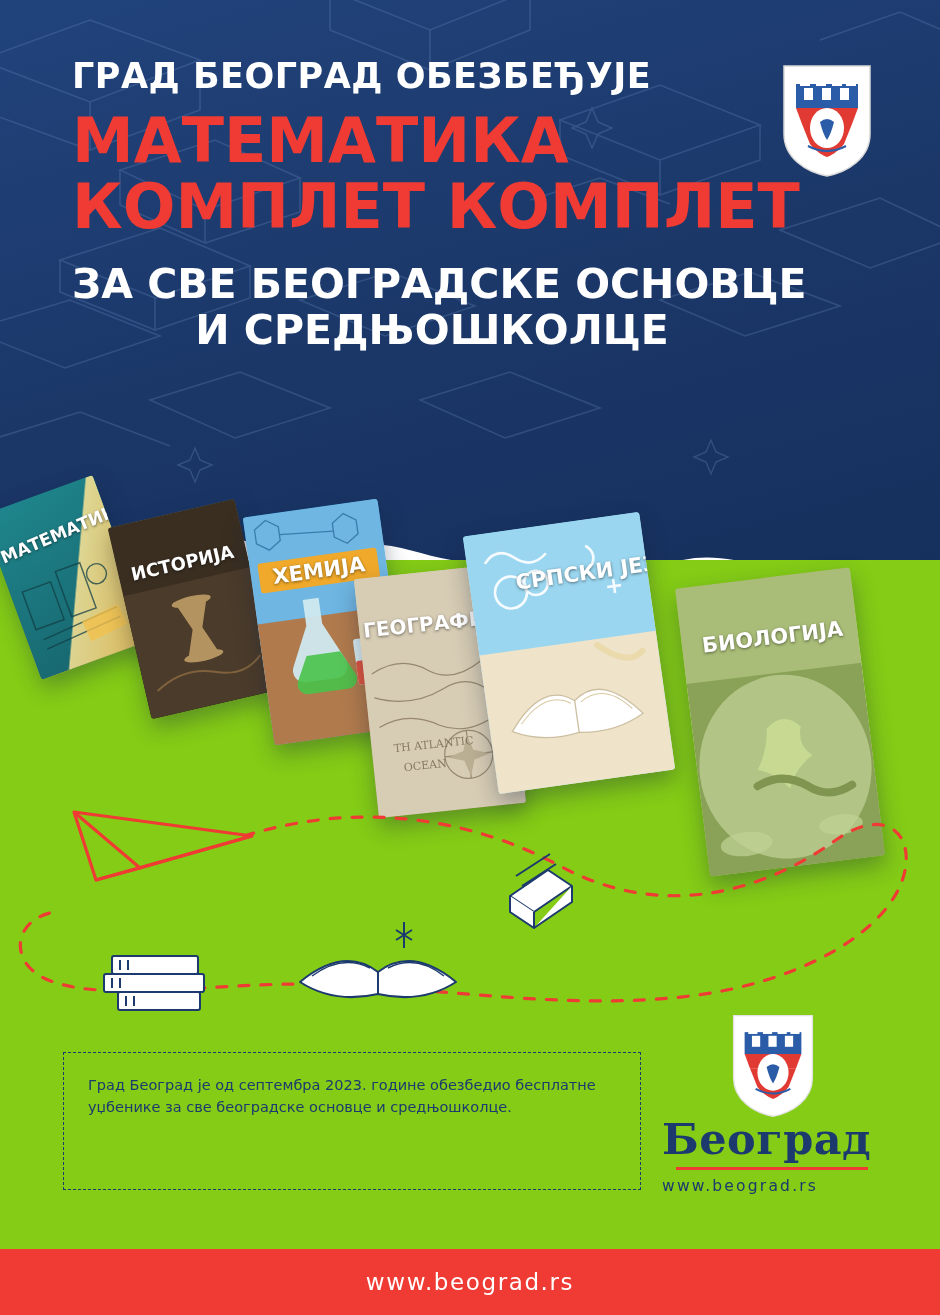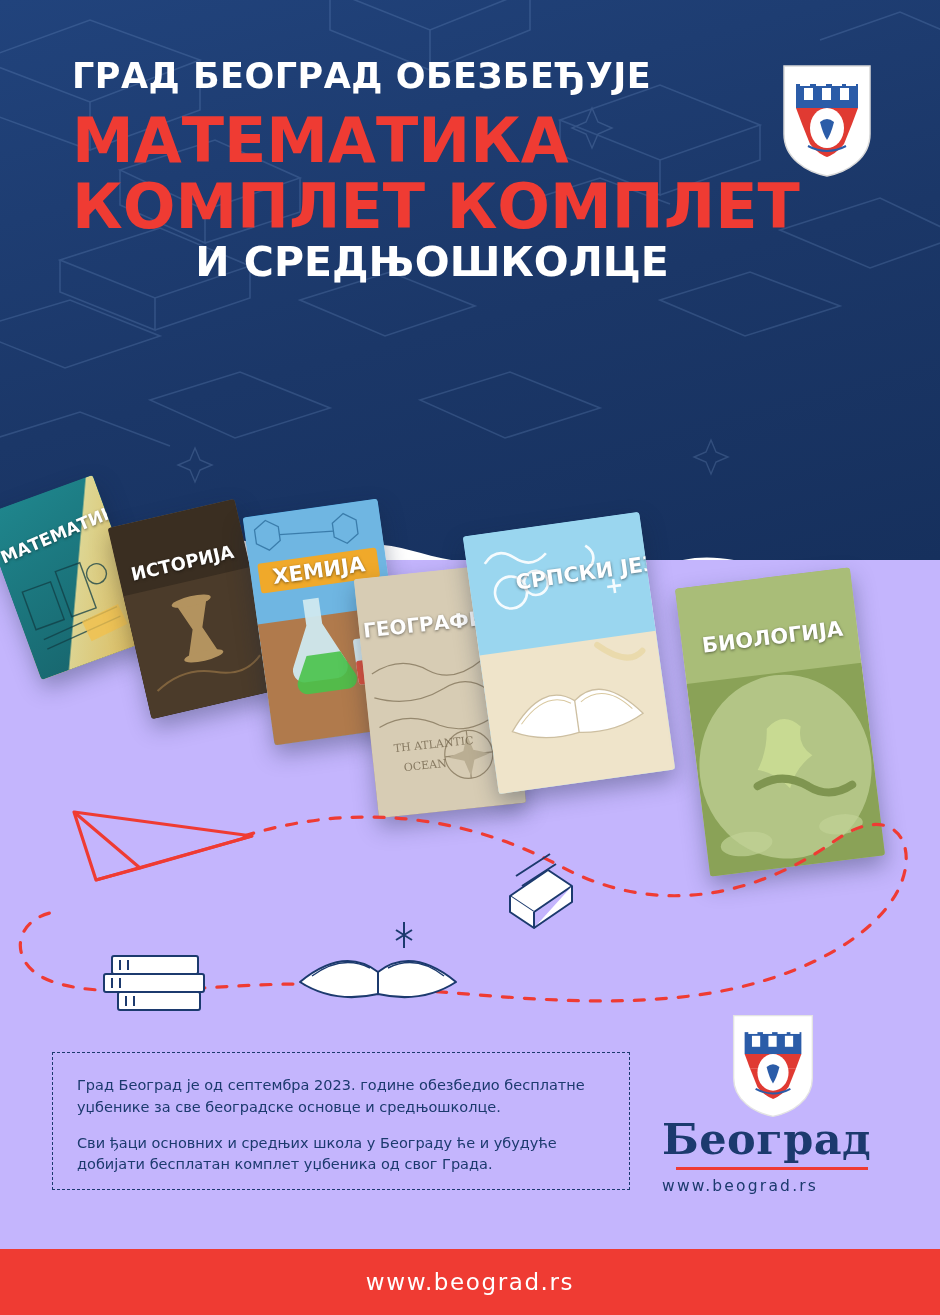--- a/index.html
+++ b/index.html
@@ -10,21 +10,21 @@
   body {
     width: 940px;
     height: 1315px;
     font-family: "DejaVu Sans", sans-serif;
     overflow: hidden;
   }
   .poster {
     position: relative;
     width: 940px;
     height: 1315px;
-    background: #c4b5fd;
+    background: #84cc16;
     overflow: hidden;
   }
 
   
   .hero {
     position: absolute;
     left: 0; top: 0;
     width: 940px;
     height: 560px;
     background: #1c3a6e;
@@ -166,21 +166,21 @@
     position: absolute;
     left: 0;
     top: 770px;
     width: 940px;
     height: 300px;
   }
 
   
   .info-box {
     position: absolute;
-    left: 52px;
+    left: 63px;
     top: 1052px;
     width: 578px;
     height: 138px;
     border: 1.6px dashed #1c3a6e;
     box-sizing: border-box;
     padding: 22px 24px 0 24px;
   }
   .info-p {
     color: #1c3a6e;
     font-size: 14.5px;
@@ -278,20 +278,21 @@
           <path d="M706 452 l5 -12 l5 12 l12 5 l-12 5 l-5 12 l-5 -12 l-12 -5 z"></path>
           <path d="M190 460 l5 -12 l5 12 l12 5 l-12 5 l-5 12 l-5 -12 l-12 -5 z"></path>
         </g>
       </svg>
     </div>
 
     <div class="hero-text">
       <div class="line-kicker">ГРАД БЕОГРАД ОБЕЗБЕЂУЈЕ</div>
       <div class="line-red">МАТЕМАТИКА</div>
       <div class="line-red second">КОМПЛЕТ КОМПЛЕТ</div>
+      <div class="line-sub">ЗА СВЕ БЕОГРАДСКЕ ОСНОВЦЕ</div>
       <div class="line-sub second">И СРЕДЊОШКОЛЦЕ</div>
     </div>
 
     <div class="crest-top">
       <svg width="98" height="118" viewBox="0 0 98 118" xmlns="http://www.w3.org/2000/svg">
         <path d="M6 4 H92 V72 C92 96 70 110 49 114 C28 110 6 96 6 72 Z" fill="#ffffff" stroke="#d9d9d9" stroke-width="1.5"></path>
         <path d="M12 10 H86 V70 C86 91 67 104 49 108 C31 104 12 91 12 70 Z" fill="#ffffff"></path>
         <rect x="18" y="22" width="62" height="24" fill="#2b5ca8"></rect>
         <g fill="#ffffff">
           <rect x="22" y="14" width="10" height="10"></rect>
@@ -469,21 +470,20 @@
         <path d="M300 212 q44 -36 78 -10 q34 -26 78 10 q-34 22 -78 12 q-44 10 -78 -12 z"></path>
         <path d="M378 202 l0 22"></path>
         <path d="M312 206 q30 -22 58 -8 M388 198 q28 -14 56 8" stroke-width="1.5"></path>
         <path d="M404 152 l0 26 M396 160 l16 10 M412 160 l-16 10" stroke-width="2"></path>
       </g>
     </svg>
   </div>
 
   <div class="info-box">
     <p class="info-p">Град Београд је од септембра 2023. године обезбедио бесплатне уџбенике за све београдске основце и средњошколце.</p>
-    <p class="info-p">Сви ђаци основних и средњих школа у Београду ће и убудуће добијати бесплатан комплет уџбеника од свог Града.</p>
   </div>
 
   <div class="crest-bottom">
     <svg width="90" height="108" viewBox="0 0 98 118" xmlns="http://www.w3.org/2000/svg">
       <path d="M6 4 H92 V72 C92 96 70 110 49 114 C28 110 6 96 6 72 Z" fill="#ffffff" stroke="#e3e3e3" stroke-width="1.5"></path>
       <rect x="18" y="22" width="62" height="24" fill="#2b5ca8"></rect>
       <g fill="#ffffff">
         <rect x="22" y="14" width="10" height="10"></rect>
         <rect x="38" y="14" width="10" height="10"></rect>
         <rect x="54" y="14" width="10" height="10"></rect>

